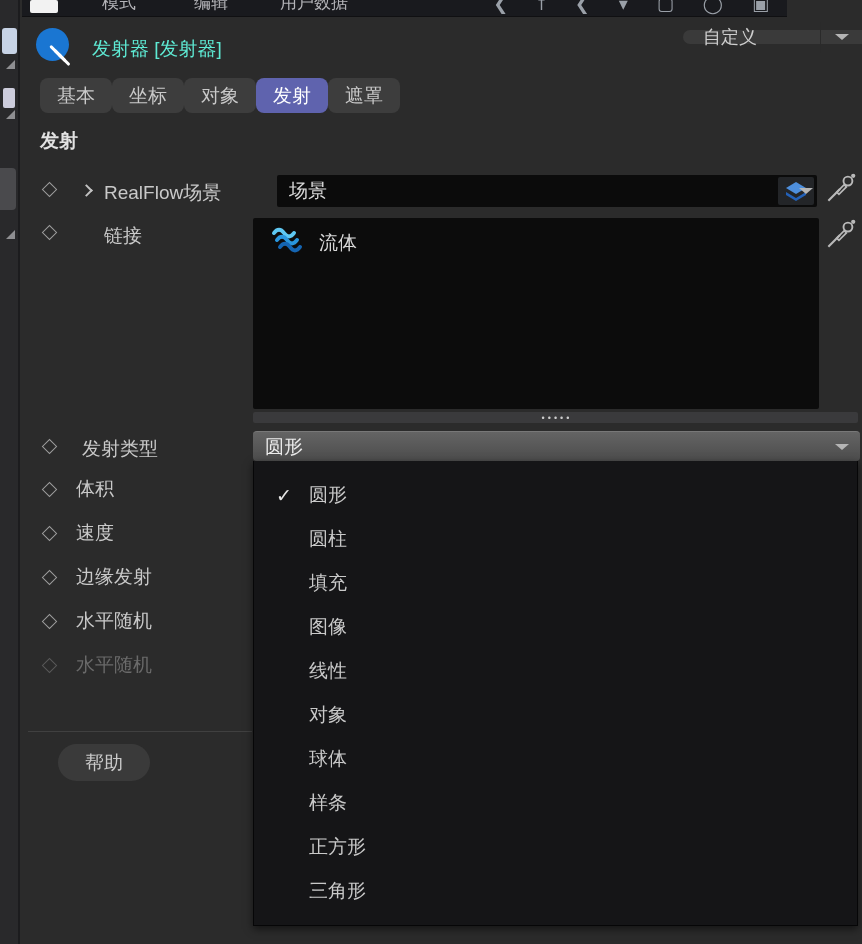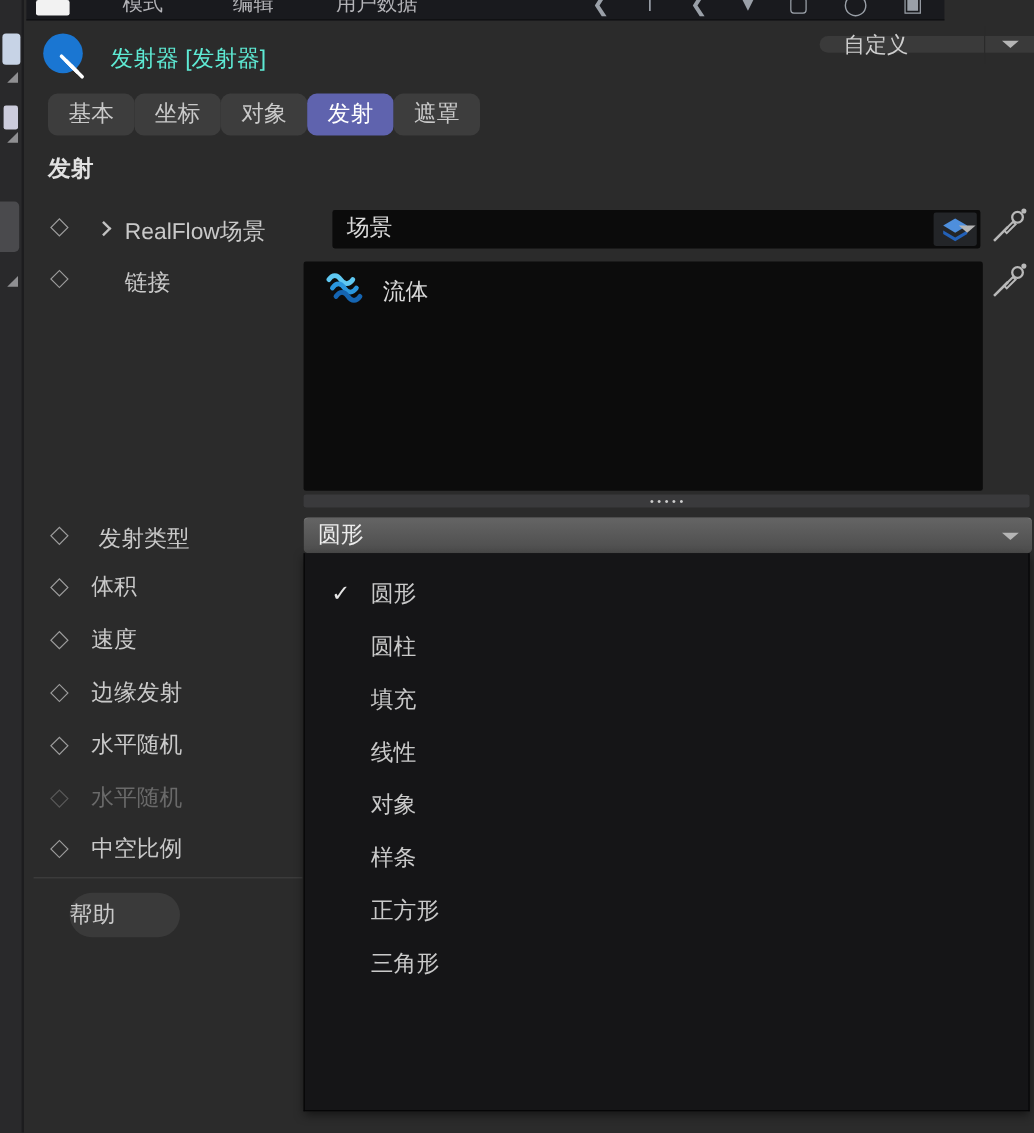--- a/index.html
+++ b/index.html
@@ -74,21 +74,21 @@
   .type-label { position:absolute; left:82px; top:436px; }
   .type-select { position:absolute; left:253px; top:431px; width:607px; height:30px; background:linear-gradient(#646464,#4c4c4c); border-radius:4px; border-top:1px solid #787878; }
   .type-value { position:absolute; left:12px; top:0; line-height:29px; font-size:19px; color:#ececec; }
   .type-caret { position:absolute; right:11px; top:12px; }
 
   
   .param-row { position:absolute; left:40px; height:44px; display:flex; align-items:center; }
   .param-row .diamond { margin-left:4px; margin-right:21px; }
 
   .label-divider { position:absolute; left:28px; top:731px; width:224px; height:1px; background:#404040; }
-  .help-btn { position:absolute; left:58px; top:744px; width:92px; height:37px; border-radius:19px; background:#3a3a3a; color:#c9c9c9; font-size:19px; text-align:left; line-height:37px; }
+  .help-btn { position:absolute; left:58px; top:744px; width:92px; height:37px; border-radius:19px; background:#3a3a3a; color:#c9c9c9; font-size:19px; text-align:center; line-height:37px; }
 
   
   .dd-panel { position:absolute; left:253px; top:461px; width:605px; height:465px; background:#151517; border:1px solid #060607; border-top:none; box-shadow:0 3px 8px rgba(0,0,0,0.55); padding-top:12px; }
   .dd-item { display:flex; align-items:center; height:44px; padding-left:22px; }
   .dd-check { width:33px; font-size:19px; color:#e6e6e6; }
   .dd-label { font-size:19px; color:#c9c9c9; }
 </style>
 </head>
 <body>
 
@@ -198,51 +198,55 @@
       <span class="row-label">边缘发射</span>
     </div>
   <div class="param-row" style="top:599px">
       <span class="diamond"></span>
       <span class="row-label">水平随机</span>
     </div>
   <div class="param-row dimmed" style="top:643px">
       <span class="diamond"></span>
       <span class="row-label">水平随机</span>
     </div>
-  <div class="param-row" style="top:685px">
-      <span class="diamond"></span>
-      <span class="row-label">中空比例</span>
-    </div>
 
   <div class="label-divider"></div>
   <div class="help-btn">帮助</div>
 
   <div class="dd-panel">
     <div class="dd-item">
         <span class="dd-check">✓</span>
         <span class="dd-label">圆形</span>
       </div>
     <div class="dd-item">
         <span class="dd-check"></span>
         <span class="dd-label">圆柱</span>
       </div>
     <div class="dd-item">
         <span class="dd-check"></span>
         <span class="dd-label">填充</span>
       </div>
     <div class="dd-item">
         <span class="dd-check"></span>
+        <span class="dd-label">图像</span>
+      </div>
+    <div class="dd-item">
+        <span class="dd-check"></span>
         <span class="dd-label">线性</span>
       </div>
     <div class="dd-item">
         <span class="dd-check"></span>
         <span class="dd-label">对象</span>
       </div>
     <div class="dd-item">
         <span class="dd-check"></span>
+        <span class="dd-label">球体</span>
+      </div>
+    <div class="dd-item">
+        <span class="dd-check"></span>
         <span class="dd-label">样条</span>
       </div>
     <div class="dd-item">
         <span class="dd-check"></span>
         <span class="dd-label">正方形</span>
       </div>
     <div class="dd-item">
         <span class="dd-check"></span>
         <span class="dd-label">三角形</span>
       </div>

